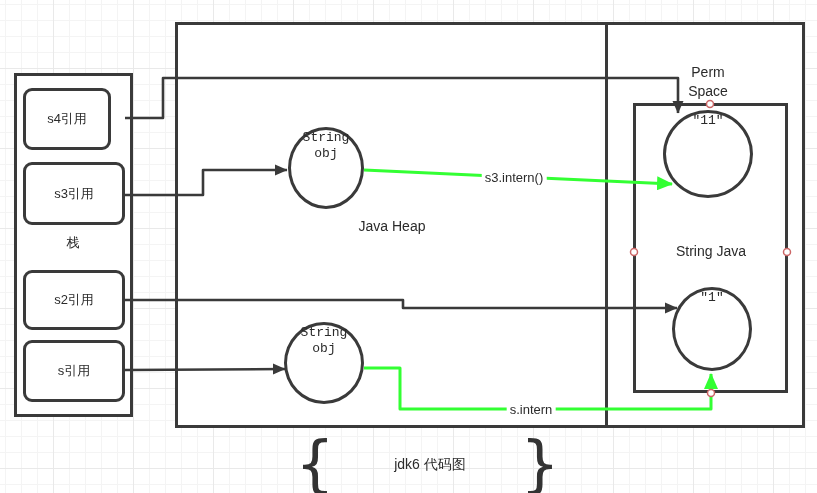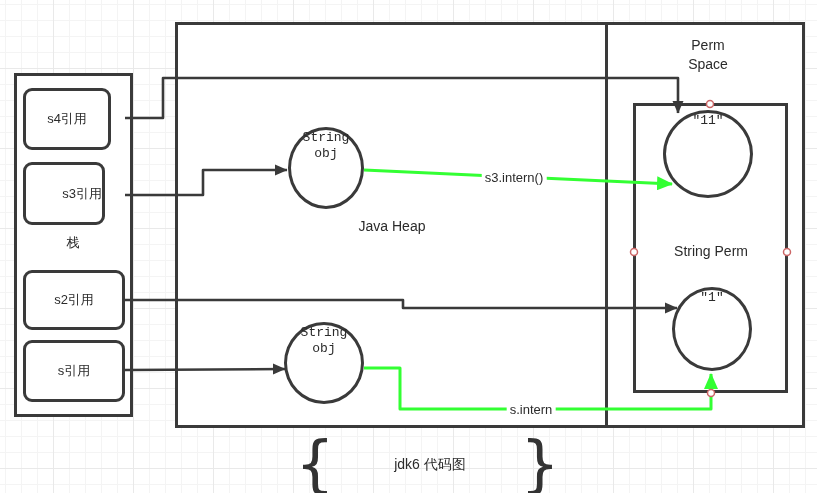--- a/index.html
+++ b/index.html
@@ -18,21 +18,21 @@
     background-position:-27px 0,0 -12px,5px 0,0 4px;
   }
 
   .shape{ position:absolute; background:#fff; border:3px solid #3a3a3a; }
   .rounded{ border-radius:9px; display:flex; align-items:center; justify-content:center; }
   .circle{ border-radius:50%; display:flex; justify-content:center; text-align:center;font-family:Liberation Mono, monospace; }
   .circle span{ display:block; width:54px; line-height:1.25; }
 
   .lbl{ position:absolute; transform:translate(-50%,-50%); font-size:13px; white-space:nowrap; }
   .lbl14{ font-size:14px; }
-  .wrap{ white-space:normal; text-align:center; line-height:1.35; }
+  .wrap{ white-space:normal; text-align:center; line-height:1.35;margin-top:27px; }
   .linelabel{ background:#fff; padding:0 3px; z-index:4; }
 
   .wires{ position:absolute; left:0; top:0; z-index:3; pointer-events:none; }
   .wires polyline, .wires line{ fill:none; stroke:#3a3a3a; stroke-width:2.6; stroke-linejoin:round; }
   .wires .green{ stroke:#33ff33; stroke-width:3; }
 
   .brace{ position:absolute; transform:translate(-50%,-50%); font-size:62px; font-weight:400;
           color:#333; font-family:"DejaVu Sans", sans-serif; }
   .caption{ font-size:14px; }
   .boxtext{ font-size:13px; }
@@ -40,21 +40,21 @@
 </head>
 <body>
 
 <div class="canvas">
 
   <div class="shape" style="left:14px; top:73px; width:119px; height:344px;"></div>
 
   <div class="shape rounded" style="left:23px; top:88px; width:88px; height:62px;">
     <span class="boxtext">s4引用</span>
   </div>
-  <div class="shape rounded" style="left:23px; top:162px; width:82px; height:63px;justify-content:flex-end;">
+  <div class="shape rounded" style="left:23px; top:162px; width:102px; height:63px;">
     <span class="boxtext">s3引用</span>
   </div>
   <div class="shape rounded" style="left:23px; top:270px; width:102px; height:60px;">
     <span class="boxtext">s2引用</span>
   </div>
   <div class="shape rounded" style="left:23px; top:340px; width:102px; height:62px;justify-content:center;">
     <span class="boxtext">s引用</span>
   </div>
 
   <div class="shape" style="left:175px; top:22px; width:433px; height:406px;"></div>
@@ -97,21 +97,21 @@
     <circle cx="787" cy="252" r="3.5" fill="#fff" stroke="#cc6666" stroke-width="1.5"></circle>
     <circle cx="711" cy="393" r="3.5" fill="#fff" stroke="#cc6666" stroke-width="1.5"></circle>
   </svg>
 
   <div class="lbl" style="left:73px; top:243px;">栈</div>
 
   <div class="lbl lbl14" style="left:392px; top:226px;">Java Heap</div>
 
   <div class="lbl lbl14 wrap" style="left:708px; top:55px; width:60px; white-space:normal;">Perm Space</div>
 
-  <div class="lbl lbl14" style="left:711px; top:251px;">String Perm</div>
+  <div class="lbl lbl14" style="left:711px; top:251px;">String Java</div>
 
   <div class="lbl linelabel" style="left:514px; top:177px;">s3.intern()</div>
 
   <div class="lbl linelabel" style="left:531px; top:409px;">s.intern</div>
 
   <div class="brace" style="left:315px; top:463px;">{</div>
   <div class="lbl caption" style="left:430px; top:465px;">jdk6 代码图</div>
   <div class="brace" style="left:540px; top:463px;">}</div>
 
 </div>

